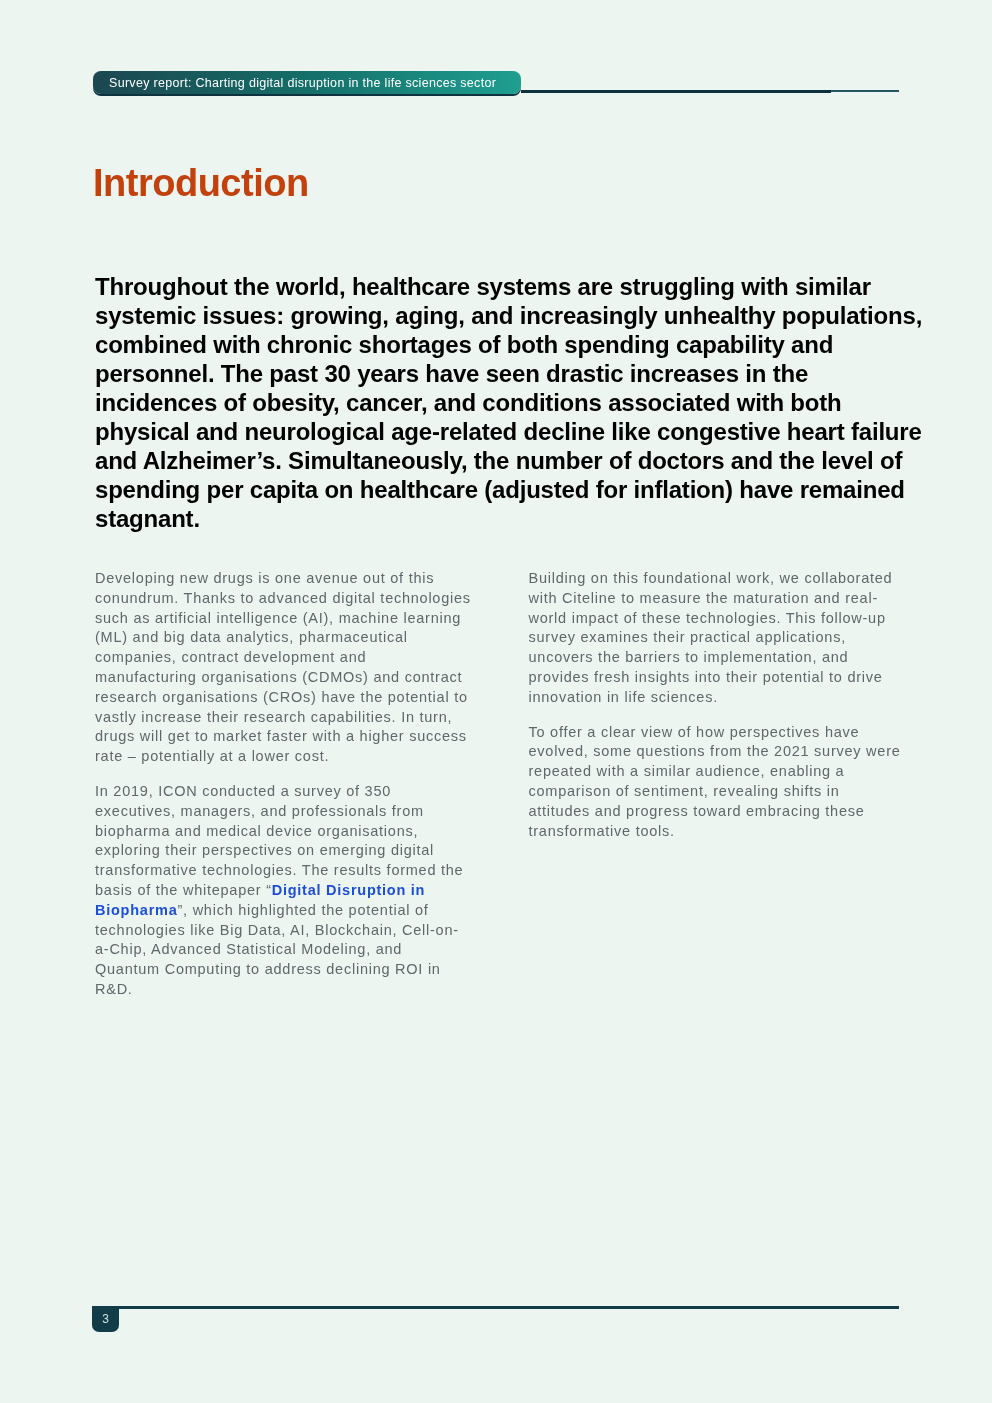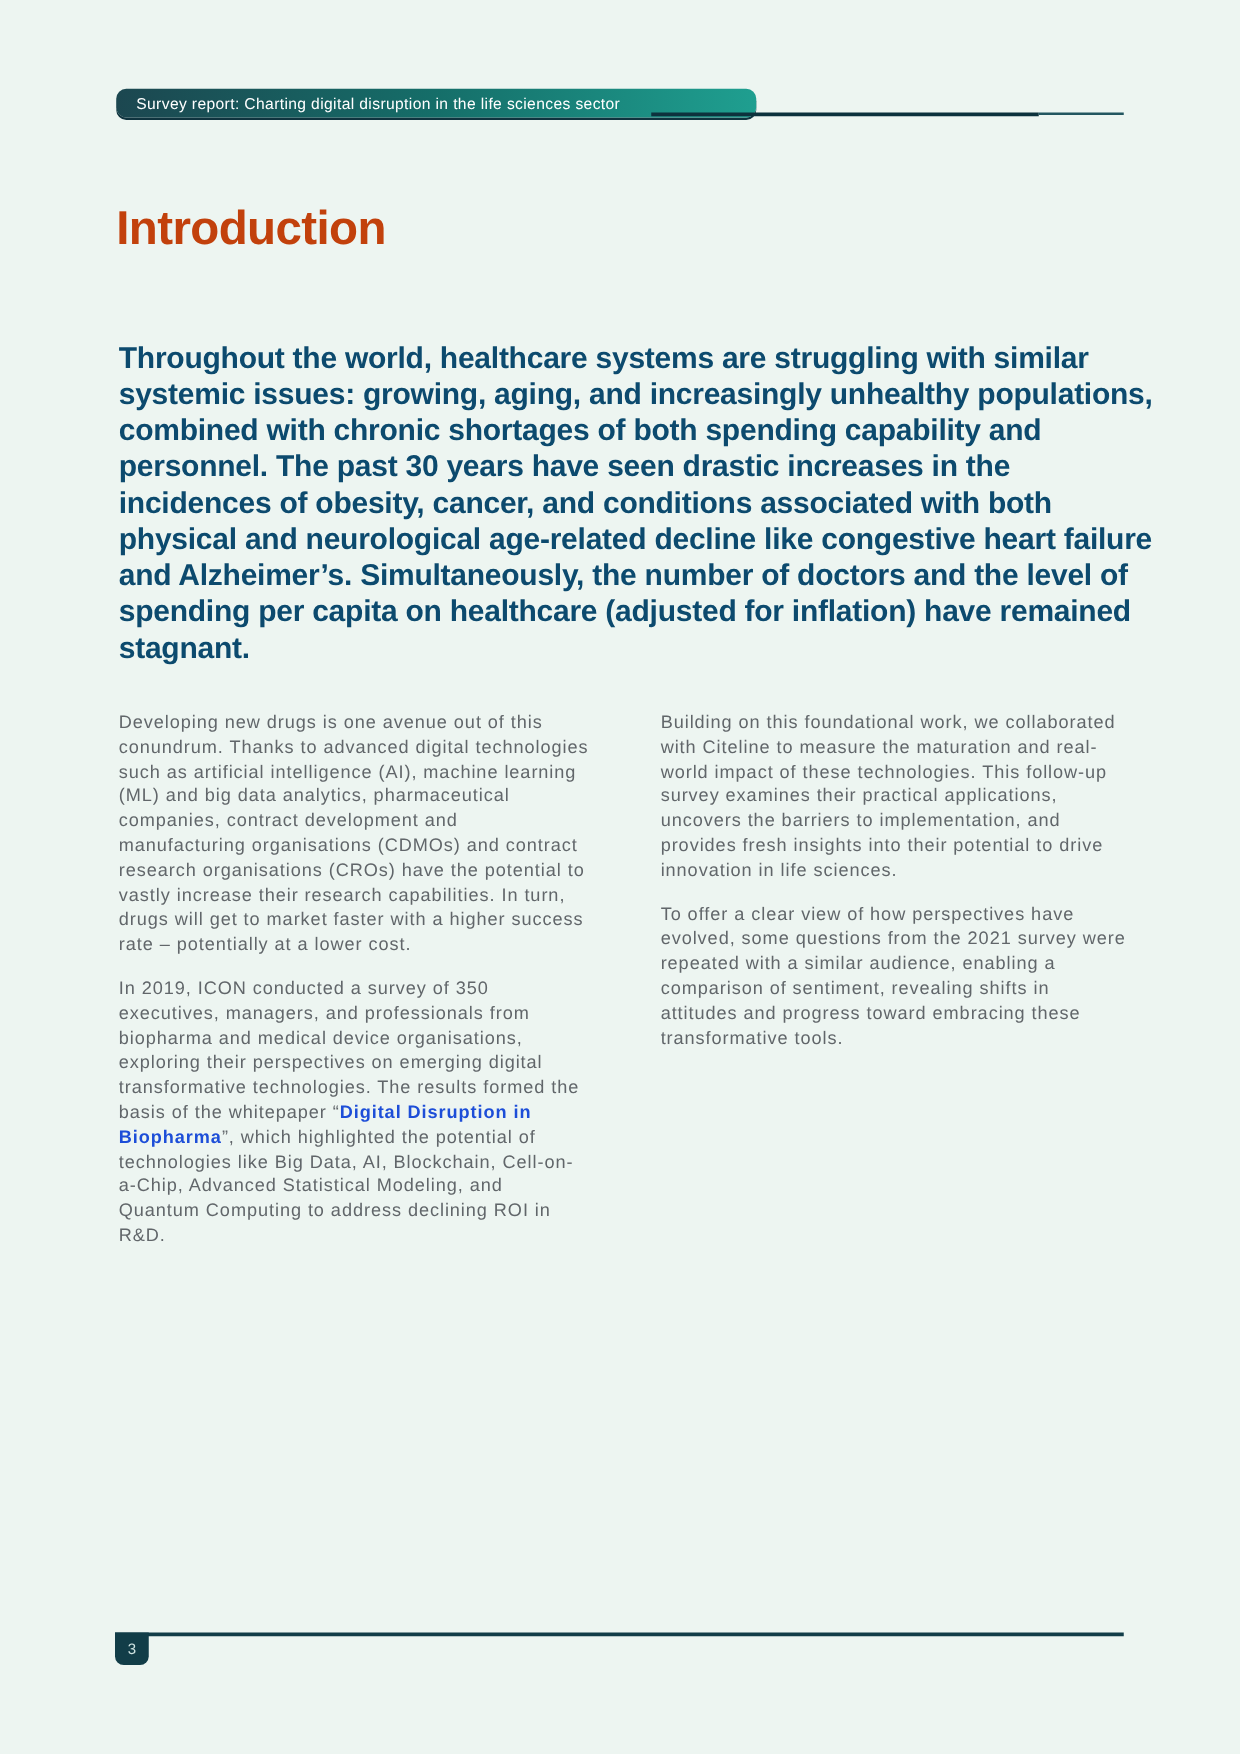--- a/index.html
+++ b/index.html
@@ -10,21 +10,21 @@
     position: relative;
     font-family: "Liberation Sans", sans-serif;
     overflow: hidden;
   }
 
   
   .banner {
     position: absolute;
     left: 93px;
     top: 71px;
-    width: 512px;
+    width: 428px;
     height: 23px;
     border-radius: 8px;
     background: linear-gradient(90deg, #1c4750 0%, #156e69 50%, #1f9f90 100%);
     box-shadow: 0 2px 0 #0f333e;
     display: flex;
     align-items: center;
     padding: 0 16px;
   }
   .banner-label {
     color: #ffffff;
@@ -63,21 +63,21 @@
   
   .lead {
     position: absolute;
     left: 95px;
     top: 272px;
     width: 832px;
     font-size: 24px;
     font-weight: bold;
     line-height: 29px;
     letter-spacing: -0.2px;
-    color: #0c4a6e;
+    color: #000000;
   }
 
   
   .columns {
     position: absolute;
     left: 95px;
     top: 569px;
     width: 810px;
     display: flex;
     gap: 57px;

